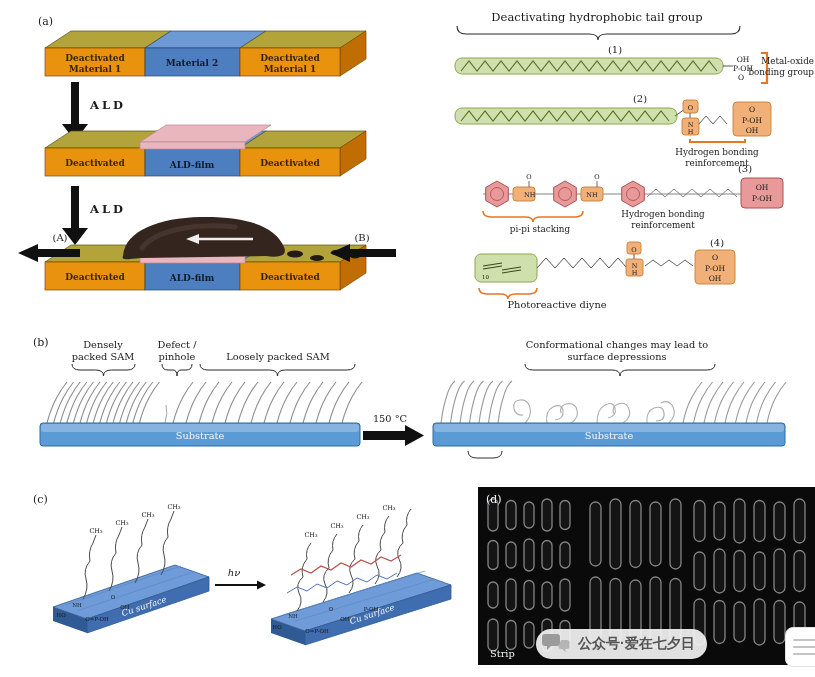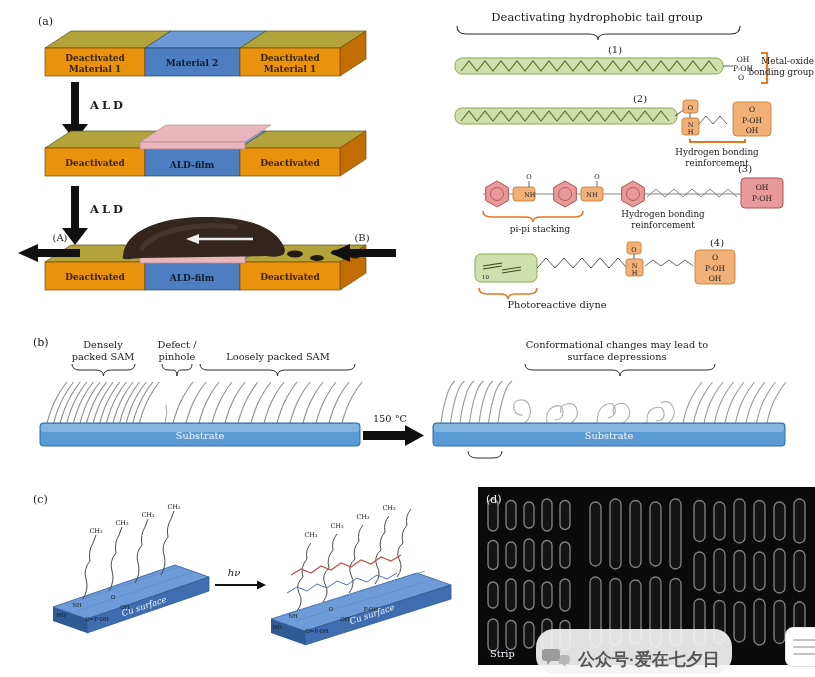--- a/index.html
+++ b/index.html
@@ -16,22 +16,22 @@
   .num{font-size:10px}
   .sm{font-size:7.5px}
   .xs{font-size:6.5px}
   .xxs{font-size:5.5px}
   .slab{font-size:9px;font-weight:bold;fill:#3a2206}
   .slabdark{fill:#0d1a2b}
   .ald{font-size:11.5px;font-weight:bold;letter-spacing:3px}
   .white{fill:#f2f6fb}
   .it{font-style:italic}
   .watermark{position:absolute;left:536px;top:629px;display:flex;align-items:center;gap:6px;
-             background:rgba(244,244,244,.92);border-radius:18px;padding:18px 12px 3px 6px;
-             font-family:"Liberation Sans","DejaVu Sans",sans-serif;font-size:17px;font-weight:bold;
+             background:rgba(244,244,244,.92);border-radius:18px;padding:3px 12px 3px 6px;
+             font-family:"Liberation Sans","DejaVu Sans",sans-serif;font-size:14px;font-weight:bold;
              color:#555;z-index:5}
   .menu-box{position:absolute;left:785px;top:627px;width:42px;height:40px;background:#fff;
             border:1px solid #e3e3e3;border-radius:8px;z-index:6;display:flex;flex-direction:column;
             justify-content:center;gap:5px;padding:0 7px}
   .menu-box span{display:block;height:2px;background:#c4c4c4;border-radius:1px}
 </style>
 </head>
 <body>
 
 <div class="canvas">

